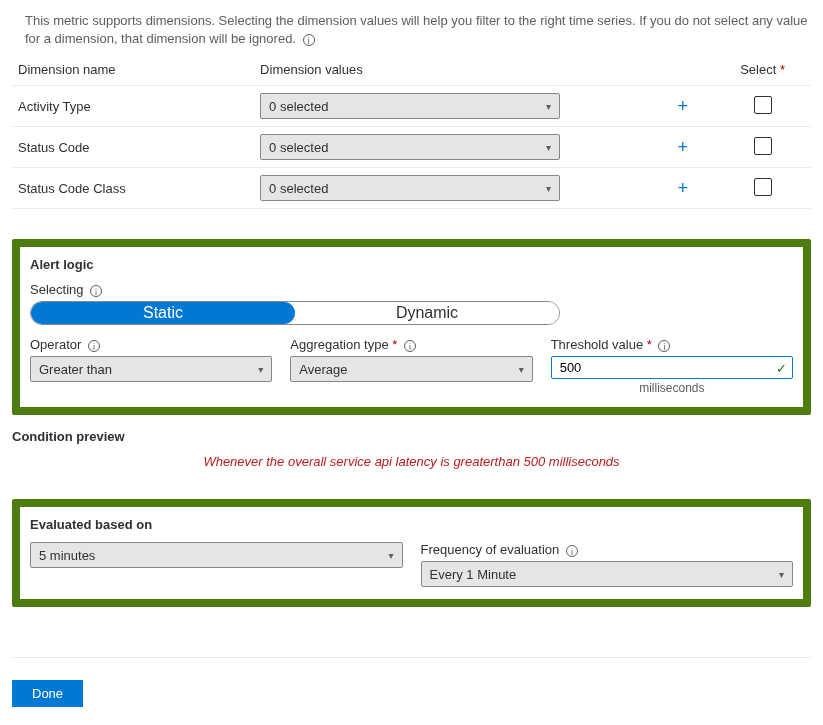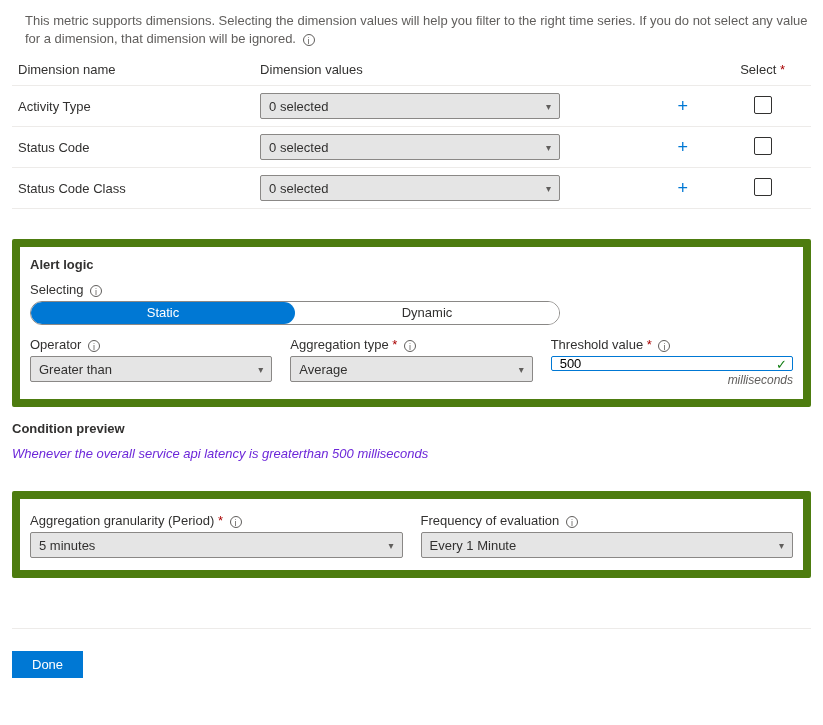--- a/index.html
+++ b/index.html
@@ -110,70 +110,70 @@
     height: 24px;
     border: 1px solid #8a8886;
     border-radius: 12px;
     overflow: hidden;
     margin-bottom: 12px;
   }
   .toggle-opt {
     flex: 1;
     text-align: center;
     line-height: 22px;
-    font-size: 13px;
+    font-size: 16px;
     cursor: pointer;
     background: #fff;
   }
   .toggle-opt.active {
     background: #0078d4;
     color: #fff;
     border-radius: 12px;
   }
   .row3 {
     display: flex;
     gap: 18px;
   }
   .col {
     flex: 1;
     display: flex;
     flex-direction: column;
   }
   .col .dd { width: 100%; }
   .text-input {
-    height: 15px;
+    height: 23px;
     border: 1px solid #0078d4;
     border-radius: 2px;
     padding: 0 24px 0 8px;
     font-size: 13px;
     width: 100%;
   }
   .input-wrap { position: relative; }
   .check-ok {
     position: absolute;
     right: 6px;
     top: 50%;
     transform: translateY(-50%);
     color: #107c10;
     font-size: 13px;
   }
   .unit {
     color: #605e5c;
-    text-align: right;
+    text-align: center;
     font-size: 12px;
     margin-top: 2px;
-    font-style: italic;
   }
   .cond-preview {
     margin-top: 14px;
   }
   .cond-text {
     font-style: italic;
-    color: #6d28d9;
+    color: #b91c1c;
     margin-top: 8px;
+    text-align: center;
   }
   .row2 {
     display: flex;
     gap: 18px;
     margin-top: 4px;
   }
   .row2 .col { flex: 1; }
   .footer-line {
     border-top: 1px solid #edebe9;
     margin-top: 50px;
@@ -295,26 +295,23 @@
     </div>
   </div>
 </div>
 
 <div class="cond-preview">
   <div class="section-title">Condition preview</div>
   <div class="cond-text">Whenever the overall service api latency is greaterthan 500 milliseconds</div>
 </div>
 
 <div class="red-box">
+  <div class="section-title">Evaluated based on</div>
   <div class="row2">
     <div class="col">
-      <div class="label-row">
-        <span>Aggregation granularity (Period)</span> <span class="req">*</span>
-        <span class="info-icon">i</span>
-      </div>
       <div class="dd dd-small">
         <span>5 minutes</span>
         <span class="chev">▾</span>
       </div>
     </div>
     <div class="col">
       <div class="label-row">
         <span>Frequency of evaluation</span>
         <span class="info-icon">i</span>
       </div>

